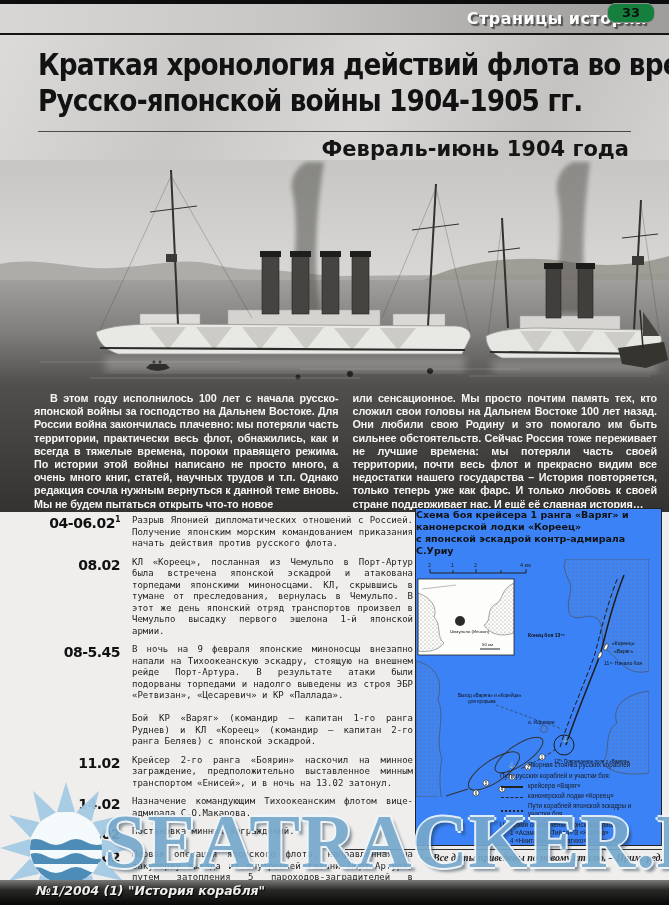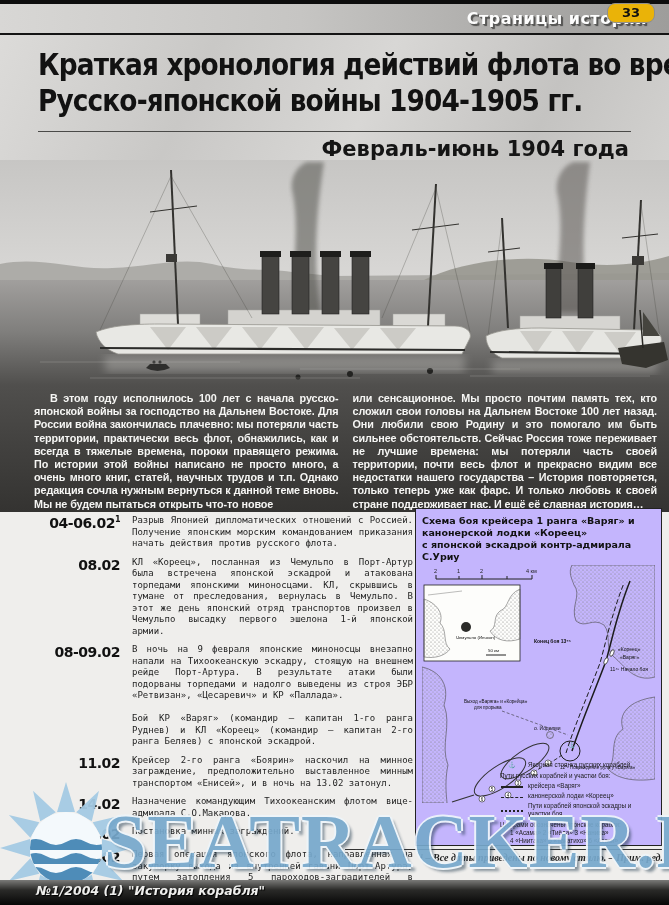--- a/index.html
+++ b/index.html
@@ -34,21 +34,21 @@
   
   .timeline{position:absolute;left:30px;top:515px;width:383px;}
   .t-entry{display:grid;grid-template-columns:90px 1fr;column-gap:12px;margin-bottom:7px;}
   .t-date{text-align:right;font-family:"DejaVu Sans",sans-serif;font-weight:bold;
         font-size:14px;letter-spacing:-.5px;color:#111;}
   .t-date sup{font-size:8px;}
   .t-text{font-family:"DejaVu Sans Mono",monospace;font-size:9px;line-height:11.5px;
         text-align:justify;white-space:pre-line;color:#242424;}
   
   .map-box{position:absolute;left:415px;top:508px;width:247px;height:338px;box-sizing:border-box;
-        border:1px solid #222;background:#c4b5fd;padding:6px;}
+        border:1px solid #222;background:#3b82f6;}
   .map-title{font-family:"DejaVu Sans",sans-serif;font-weight:bold;font-size:9.5px;
         line-height:12px;color:#111;}
   .map-svg{display:block;margin-top:2px;}
   .map-legend{position:absolute;left:84px;top:250px;width:152px;font-size:6.3px;
         line-height:8px;color:#1b1b1b;}
   .lg-row{display:flex;align-items:center;gap:4px;margin-top:2px;}
   .lg-sym{flex:0 0 24px;text-align:center;}
   .lg-line-solid{display:inline-block;width:22px;border-top:2px solid #222;}
   .lg-line-dashdot{display:inline-block;width:22px;border-top:1px dashed #222;}
   .lg-line-jap{display:inline-block;width:22px;border-top:2px dotted #222;}
@@ -57,21 +57,21 @@
   
   .footnote-rule{position:absolute;left:345px;top:849px;width:317px;height:1px;background:#333;}
   .footnote{position:absolute;left:420px;top:852px;font-family:"Liberation Serif",serif;
         font-style:italic;font-weight:bold;font-size:10px;color:#222;}
   
   .footer{position:absolute;left:0;top:880px;width:669px;height:25px;
         background:linear-gradient(180deg,#7a7a78 0%,#2a2a28 40%,#060606 100%);z-index:55;}
   .footer-issue{position:absolute;left:36px;top:3px;font-family:"DejaVu Sans",sans-serif;
         font-weight:bold;font-style:italic;font-size:12.5px;color:#efefed;
         text-shadow:1px 1px 1px #000;}
-  .page-badge{position:absolute;right:14px;top:3px;width:46px;height:18px;background:#eab308;
+  .page-badge{position:absolute;right:14px;top:3px;width:46px;height:18px;background:#15803d;
         border:1.5px solid #8f8f8d;border-radius:8px;text-align:center;line-height:18px;
         font-family:"DejaVu Sans",sans-serif;font-weight:bold;font-size:13px;color:#111;z-index:60;}
   
   .watermark-text{position:absolute;left:104px;top:798px;z-index:50;white-space:nowrap;
         font-family:"Liberation Serif",serif;font-weight:bold;font-size:76px;letter-spacing:1px;
         color:rgba(96,154,195,.85);opacity:.92;pointer-events:none;
         text-shadow:2px 0 0 #eef5fa,-2px 0 0 #eef5fa,0 2px 0 #eef5fa,0 -2px 0 #eef5fa,
                     4px 4px 3px rgba(30,55,75,.55);}
   .sun-logo{position:absolute;left:-12px;top:780px;z-index:50;pointer-events:none;}
 </style>
@@ -211,21 +211,21 @@
   <div class="timeline">
     <div class="t-entry">
       <div class="t-date"><span>04-06.02</span><sup>1</sup></div>
       <div class="t-text">Разрыв Японией дипломатических отношений с Россией. Получение японским морским командованием приказания начать действия против русского флота.</div>
     </div>
     <div class="t-entry">
       <div class="t-date">08.02</div>
       <div class="t-text">КЛ «Кореец», посланная из Чемульпо в Порт-Артур была встречена японской эскадрой и атакована торпедами японскими миноносцами. КЛ, скрывшись в тумане от преследования, вернулась в Чемульпо. В этот же день японский отряд транспортов произвел в Чемульпо высадку первого эшелона 1-й японской армии.</div>
     </div>
     <div class="t-entry">
-      <div class="t-date">08-09.02</div>
+      <div class="t-date">08-5.45</div>
       <div class="t-text">В ночь на 9 февраля японские миноносцы внезапно напали на Тихоокеанскую эскадру, стоящую на внешнем рейде Порт-Артура. В результате атаки были подорваны торпедами и надолго выведены из строя ЭБР «Ретвизан», «Цесаревич» и КР «Паллада».
 
 Бой КР «Варяг» (командир – капитан 1-го ранга Руднев) и КЛ «Кореец» (командир – капитан 2-го ранга Беляев) с японской эскадрой.</div>
     </div>
     <div class="t-entry">
       <div class="t-date">11.02</div>
       <div class="t-text">Крейсер 2-го ранга «Боярин» наскочил на минное заграждение, предположительно выставленное минным транспортом «Енисей», и в ночь на 13.02 затонул.</div>
     </div>
     <div class="t-entry">
       <div class="t-date">14.02</div>

